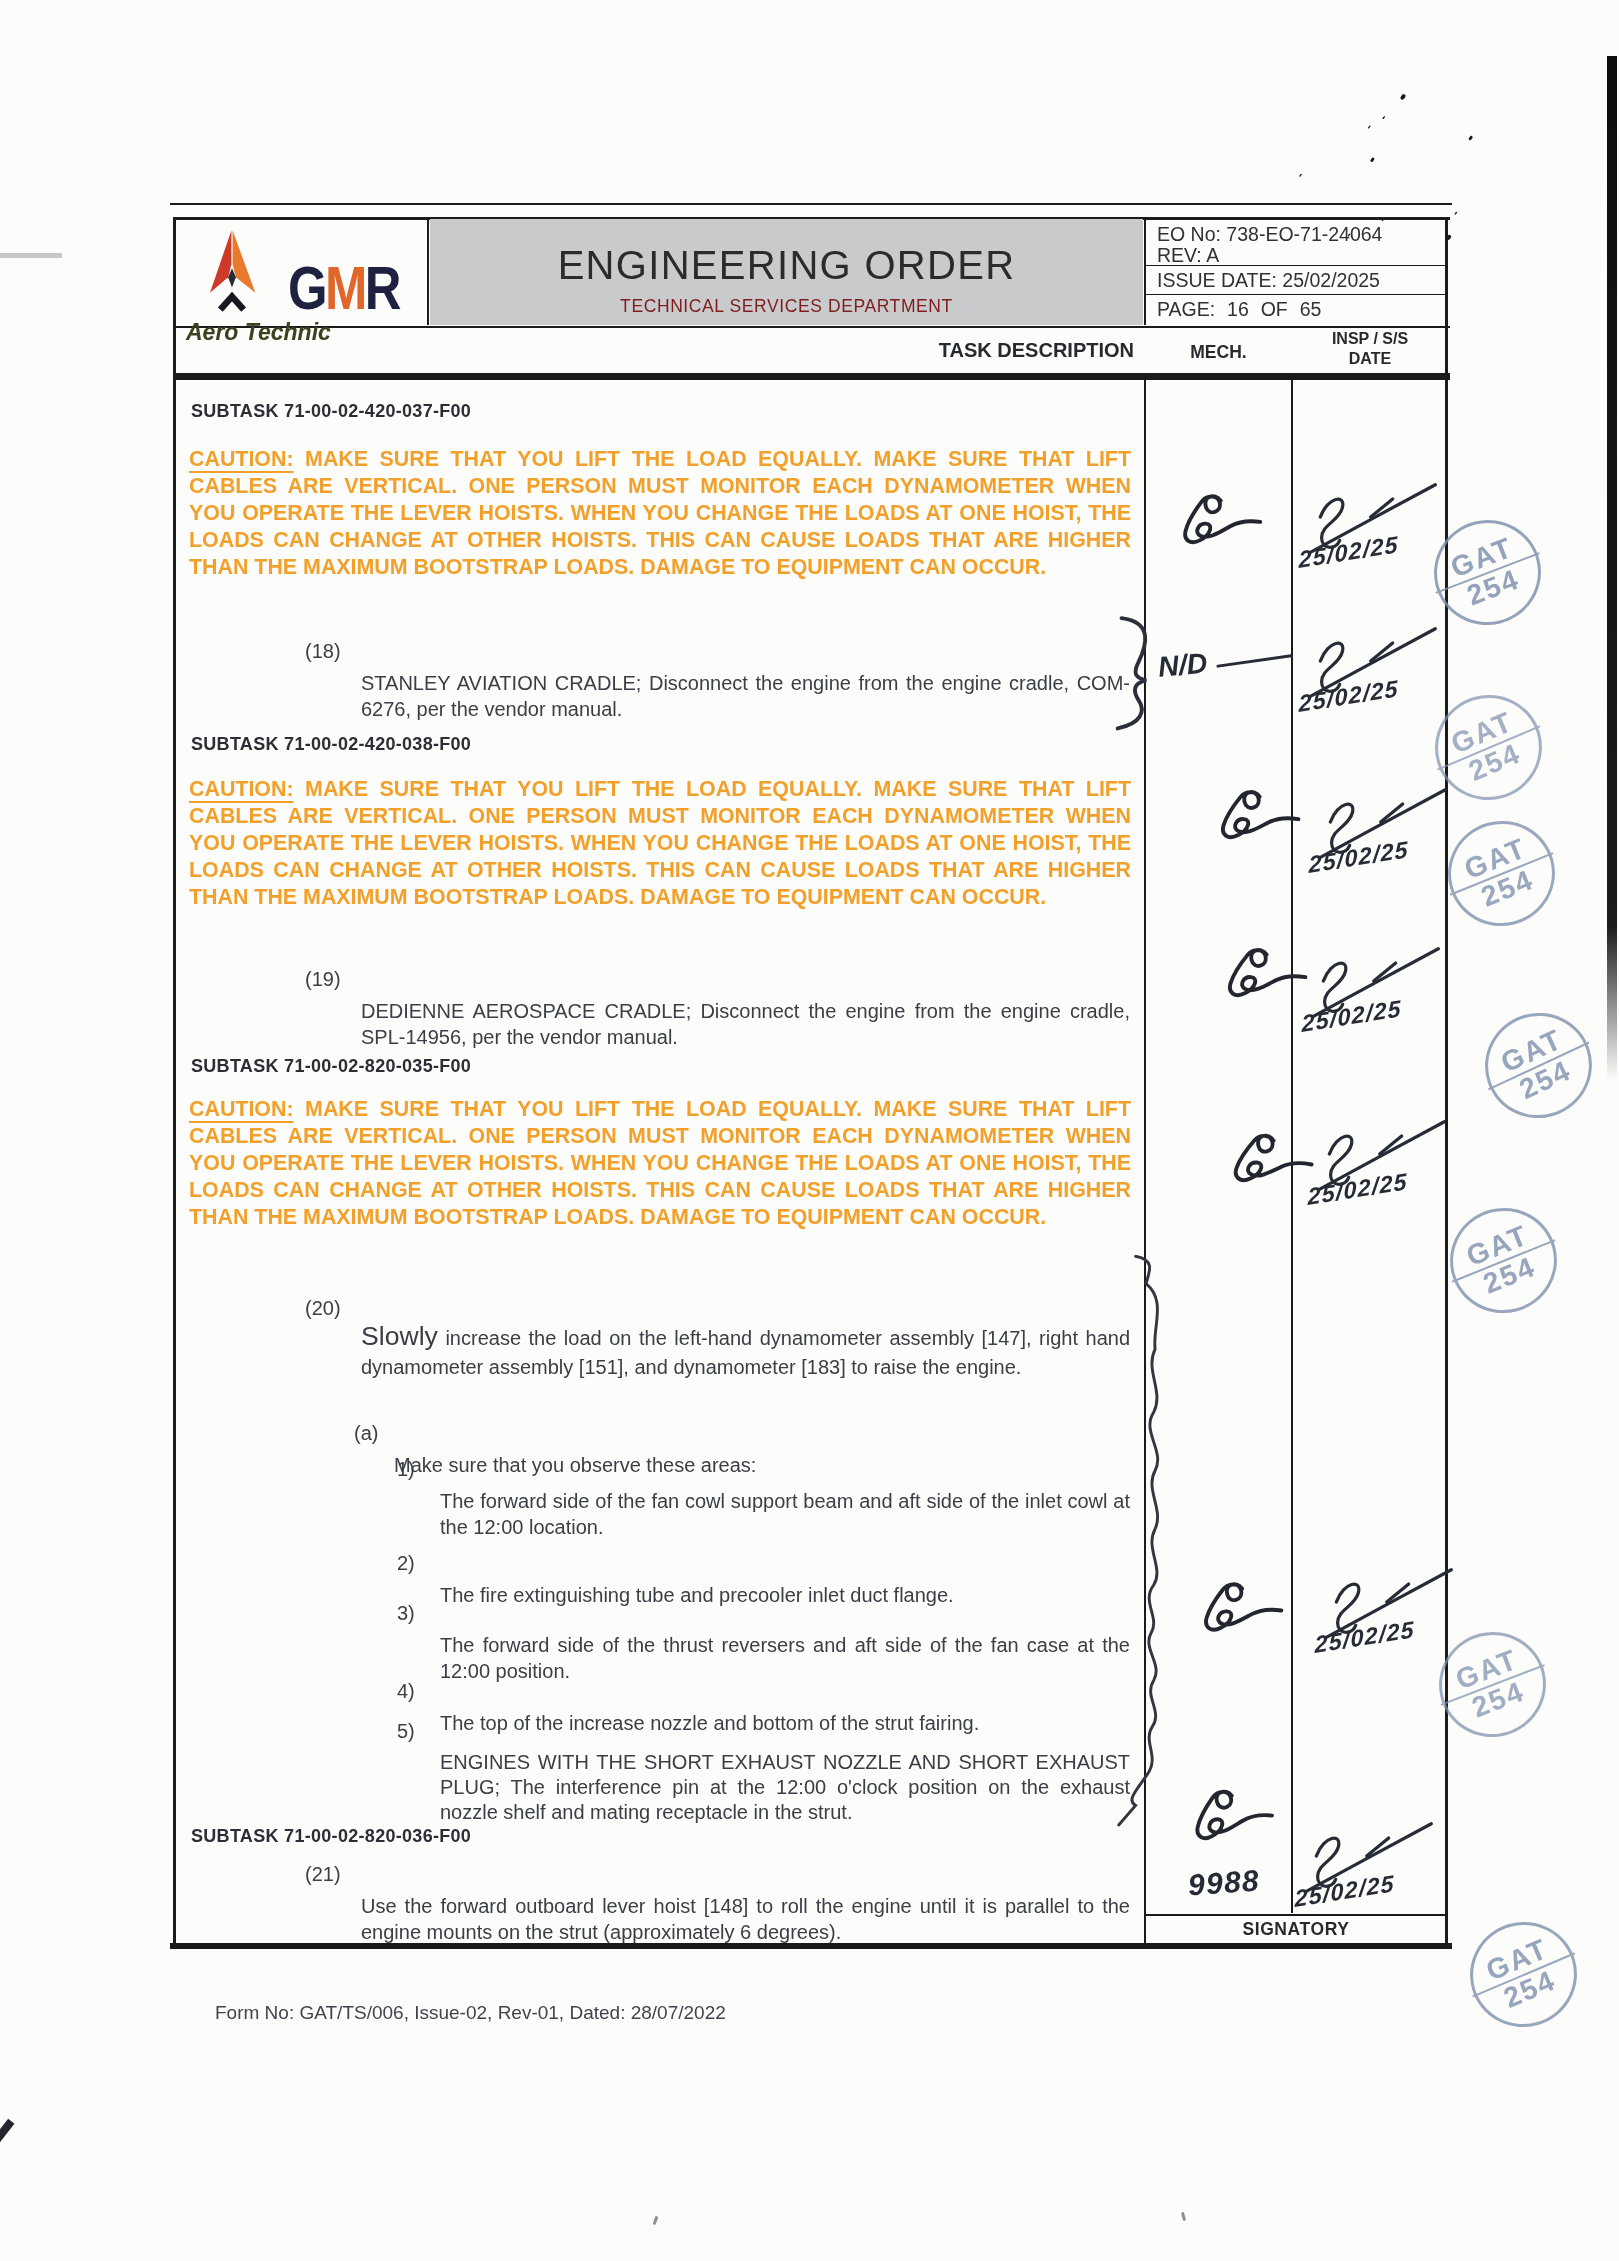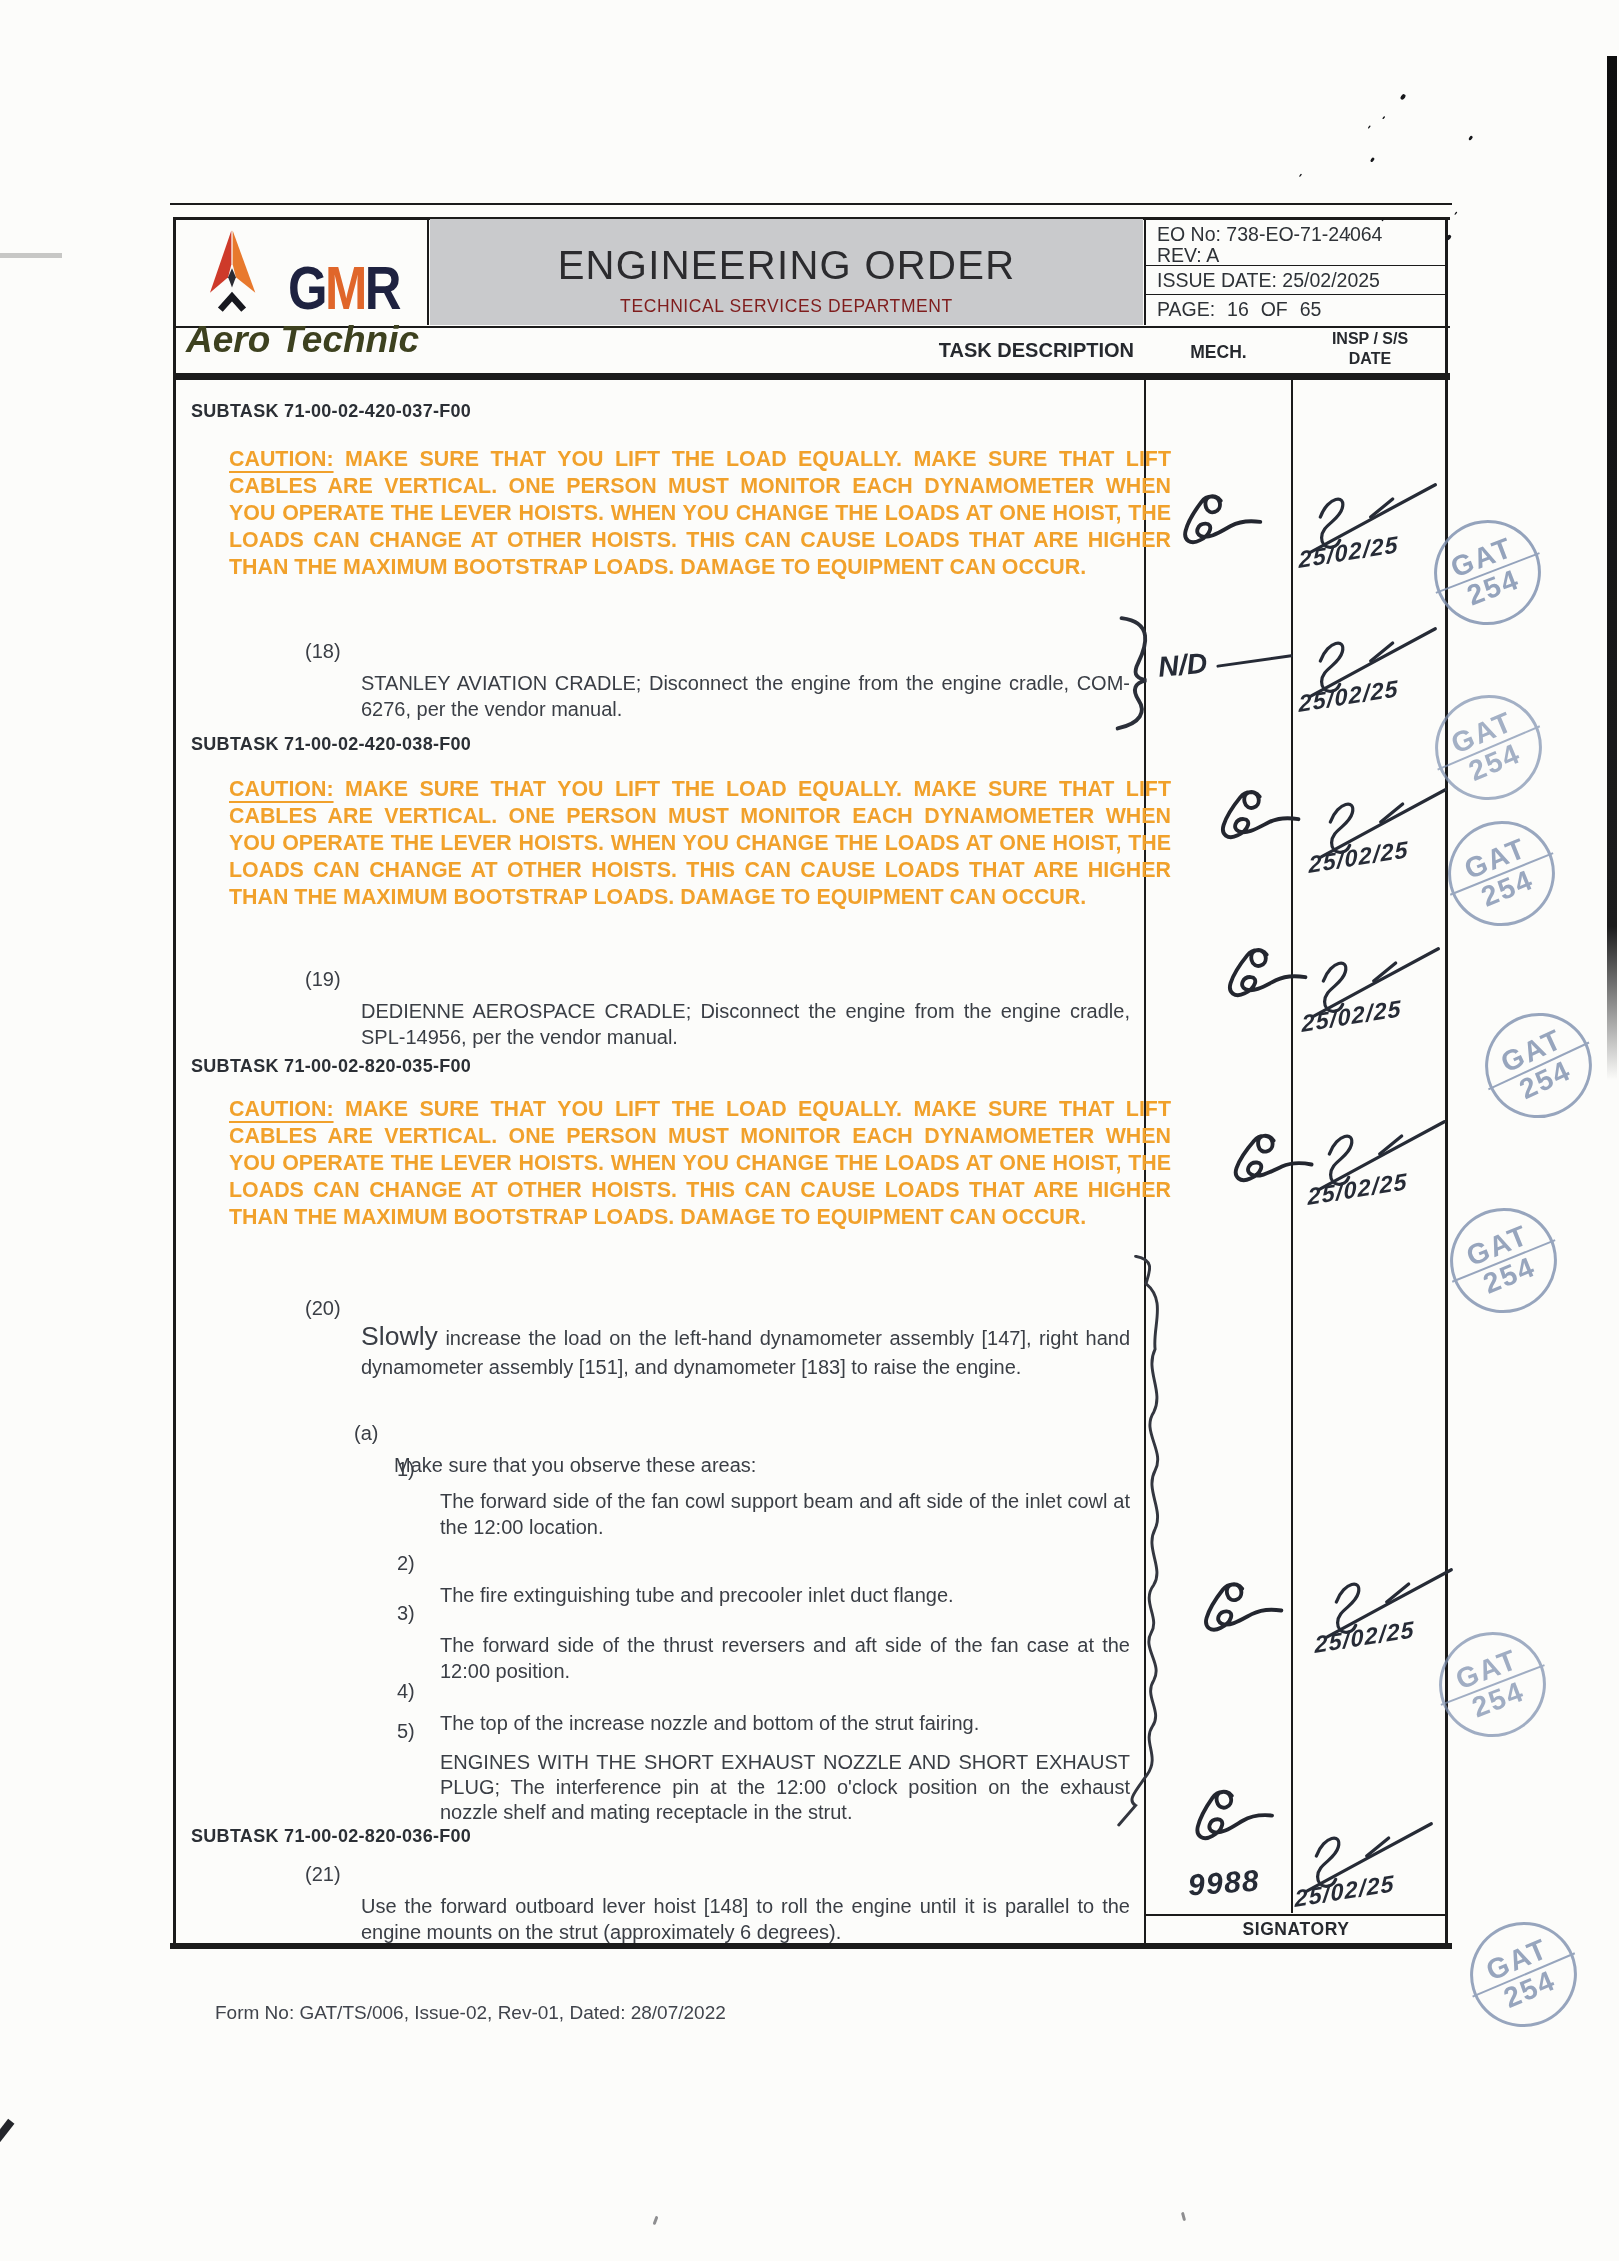--- a/index.html
+++ b/index.html
@@ -14,26 +14,26 @@
   .eo-title{position:absolute;left:430px;top:243px;width:713px;text-align:center;
     font-size:40px;letter-spacing:1.3px;color:#2b2b2e;font-weight:400;}
   .eo-sub{position:absolute;left:430px;top:296px;width:713px;text-align:center;
     font-size:17.5px;letter-spacing:0.6px;color:#7f1d1d;}
   .info-text{position:absolute;left:1157px;font-size:19.5px;color:#2e3237;white-space:nowrap;}
   .colhead{position:absolute;font-weight:bold;color:#26292e;}
   
   .brand{position:absolute;left:288px;top:252px;font-size:62px;font-weight:900;color:#1e2240;
     letter-spacing:-3.2px;transform:scaleX(.82);transform-origin:left top;white-space:nowrap;}
   .brand .m{color:#e0662a;}
-  .brandname{position:absolute;left:186px;top:319px;font-size:37px;font-style:italic;font-weight:bold;
+  .brandname{position:absolute;left:186px;top:319px;font-size:23px;font-style:italic;font-weight:bold;
     color:#3d411f;letter-spacing:0;}
   
   .subtask{position:absolute;left:191px;font-size:18px;font-weight:bold;color:#2b2f35;letter-spacing:0.3px;white-space:nowrap;}
   .caution{position:absolute;left:189px;width:942px;font-size:21.4px;line-height:27px;font-weight:bold;
-    color:#f1a12b;text-align:justify;margin-left:40px;}
+    color:#f1a12b;text-align:justify;}
   .caution .u{text-decoration:underline;text-decoration-thickness:1.9px;text-underline-offset:4.5px;}
   .inum{position:absolute;font-size:20px;color:#3a3e45;}
   .itext{position:absolute;font-size:20px;line-height:26px;color:#3a3e45;text-align:justify;margin-top:30px;}
   .lead{font-size:26.6px;}
   .signatory{position:absolute;left:1145px;top:1919px;width:302px;text-align:center;
     font-size:17.5px;font-weight:bold;color:#26292e;letter-spacing:0.6px;}
   .footer{position:absolute;left:215px;top:2002px;font-size:19px;color:#40444c;}
   
   .stamp{position:absolute;width:101px;height:99px;border:3.2px solid #7e90af;border-radius:50%;
     transform:rotate(var(--rot,-16deg));}

